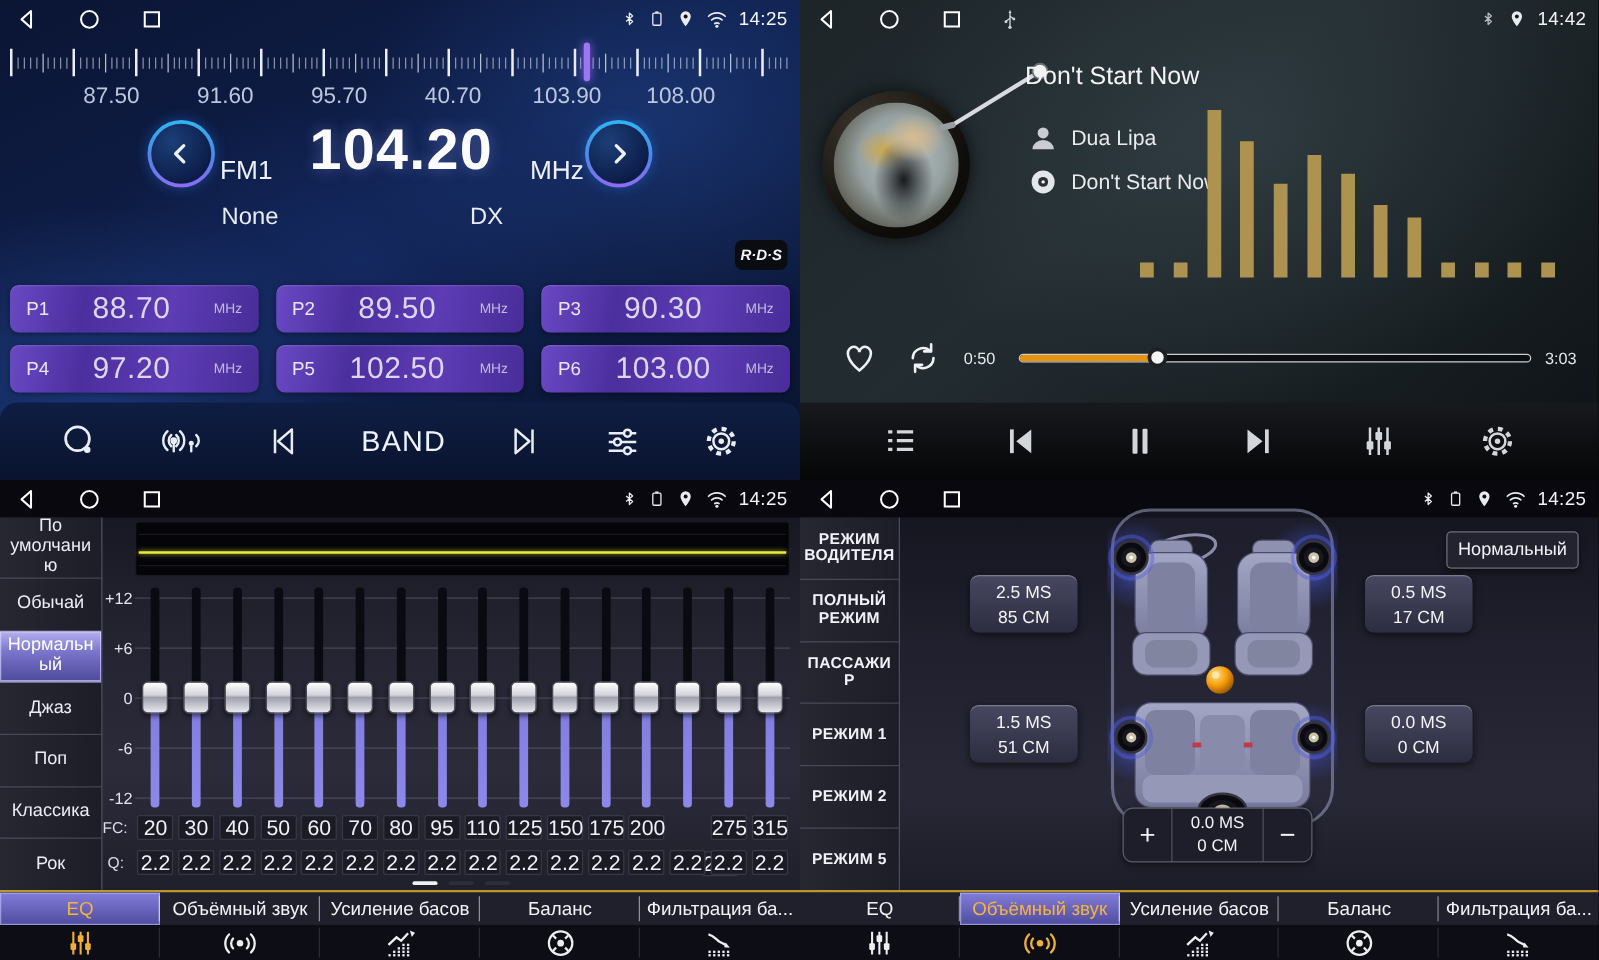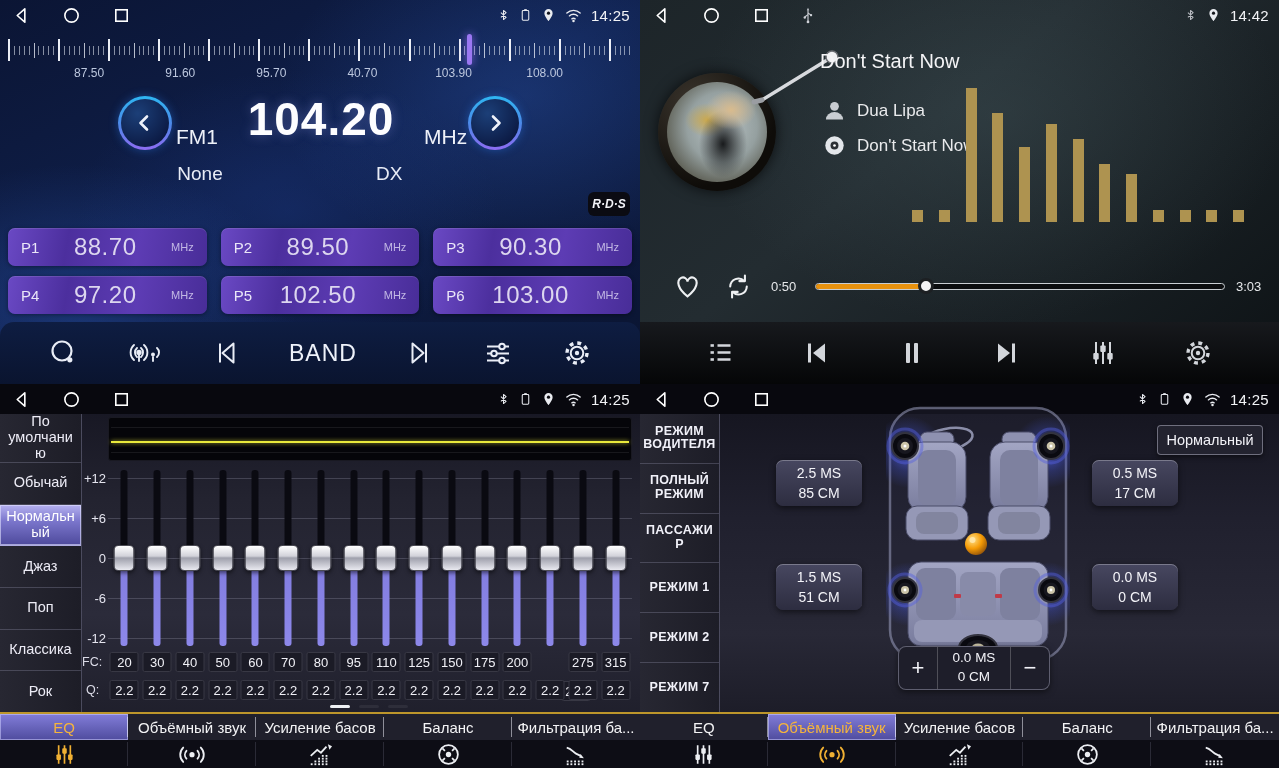--- a/index.html
+++ b/index.html
@@ -29,21 +29,21 @@
   .sb-right{position:absolute;right:10px;top:0;height:30px;display:flex;align-items:center;gap:9px;color:#e9ebf0;}
   .sb-time{font-size:15px;color:#f2f3f6;letter-spacing:.3px;}
   .sbic{display:block;}
   
   .ticks{position:absolute;left:8px;right:8px;top:36px;height:28px;display:flex;justify-content:space-between;align-items:center;}
   .tick{width:1px;background:rgba(235,240,250,.55);}
   .tick.t5{background:rgba(240,244,252,.75);}
   .tick.t10{width:2px;background:rgba(248,250,255,.95);}
   .dial-ind{position:absolute;top:34px;width:5px;height:31px;border-radius:3px;background:#9b77f2;box-shadow:0 0 8px rgba(150,110,250,.9);}
   .dial-labels{position:absolute;left:8px;right:8px;top:66px;height:16px;}
-  .dlab{position:absolute;transform:translateX(-50%);font-size:12px;color:#bcc7de;}
+  .dlab{position:absolute;transform:translateX(-50%);font-size:18px;color:#bcc7de;}
   .tune-btn{position:absolute;width:54px;height:54px;border-radius:50%;padding:3px;
     background:linear-gradient(180deg,#2eb6f2 0%,#4f86e8 55%,#8e6cf2 100%);box-shadow:0 0 10px rgba(40,120,230,.45);}
   .tune-in{width:100%;height:100%;border-radius:50%;display:flex;align-items:center;justify-content:center;
     background:radial-gradient(circle at 35% 30%,#1c3f78,#0c1b45 75%);}
   .r-band{position:absolute;left:176px;top:125px;font-size:21px;color:#eef1f8;}
   .r-freq{position:absolute;left:226px;top:92px;width:190px;text-align:center;font-size:46px;font-weight:bold;color:#fdfdff;letter-spacing:1px;text-shadow:0 0 12px rgba(160,170,255,.35);}
   .r-unit{position:absolute;left:424px;top:125px;font-size:21px;color:#eef1f8;}
   .r-name{position:absolute;left:168px;top:163px;width:64px;text-align:center;font-size:19px;color:#e8ecf6;}
   .r-mode{position:absolute;left:376px;top:163px;font-size:19px;color:#e8ecf6;}
   .rds{position:absolute;left:588px;top:192px;width:42px;height:24px;border-radius:6px;background:#0b0b12;
@@ -96,21 +96,21 @@
   .eq-area{position:absolute;left:108px;top:84px;width:524px;height:182px;}
   .eq-grid{position:absolute;left:0;right:0;height:1px;background:rgba(190,190,215,.22);}
   .eq-slider{position:absolute;top:0;width:32.75px;height:182px;}
   .sl-track{position:absolute;left:50%;transform:translateX(-50%);top:2px;width:7px;height:176px;border-radius:3px;}
   .sl-handle{position:absolute;left:50%;transform:translateX(-50%);width:21px;height:26px;border-radius:5px;
     border:1px solid #4c4c55;background:linear-gradient(180deg,#ffffff 0%,#d2d2da 42%,#9fa0ac 50%,#e9e9f0 100%);
     box-shadow:0 2px 4px rgba(0,0,0,.55);}
   .band-lab{position:absolute;font-size:12.5px;color:#dcdce8;}
   .band-row{position:absolute;left:108px;width:524px;height:20px;}
   .band-val{position:absolute;transform:translateX(-50%);width:29px;height:20px;line-height:20px;text-align:center;
-    background:#1b1b26;border:1px solid #383844;border-radius:2px;font-size:13px;color:#f0f0f6;}
+    background:#1b1b26;border:1px solid #383844;border-radius:2px;font-size:17px;color:#f0f0f6;}
   .pdots{position:absolute;left:330px;top:321px;display:flex;gap:9px;}
   .pdot{width:20px;height:3px;border-radius:2px;background:#2e2e3a;}
   .pdot.on{background:#eef0f4;}
   
   .tabbar{position:absolute;left:0;right:0;bottom:0;height:56px;border-top:2px solid #bd962b;display:flex;flex-direction:column;}
   .trow{height:27px;display:flex;background:#20202c;}
   .tab{flex:1;position:relative;display:flex;align-items:center;justify-content:center;font-size:15px;color:#f3f3f5;white-space:nowrap;overflow:hidden;}
   .tab:not(:last-child)::after{content:'';position:absolute;right:0;top:3px;height:20px;width:1px;background:rgba(235,235,245,.55);}
   .tab.sel{background:linear-gradient(180deg,#827dd9 0%,#4f4c9e 100%);color:#f5b43c;box-shadow:inset 0 0 0 1px rgba(205,205,255,.55);}
   .irow{height:29px;display:flex;background:#0d0d15;}
@@ -865,21 +865,21 @@
         <span class="sb-time">14:25</span>
       </div>
     </div>
 
     <div class="side modes" style="width:80px;">
       <div class="side-item">РЕЖИМ ВОДИТЕЛЯ</div>
       <div class="side-item">ПОЛНЫЙ РЕЖИМ</div>
       <div class="side-item">ПАССАЖИР</div>
       <div class="side-item">РЕЖИМ 1</div>
       <div class="side-item">РЕЖИМ 2</div>
-      <div class="side-item">РЕЖИМ 7</div>
+      <div class="side-item">РЕЖИМ 5</div>
     </div>
 
     <div class="norm-btn">Нормальный</div>
 
     <div class="ms-btn" style="left:136px;top:76px;">
       <span>2.5 MS</span>
       <span>85 CM</span>
     </div>
     <div class="ms-btn" style="left:452px;top:76px;">
       <span>0.5 MS</span>

